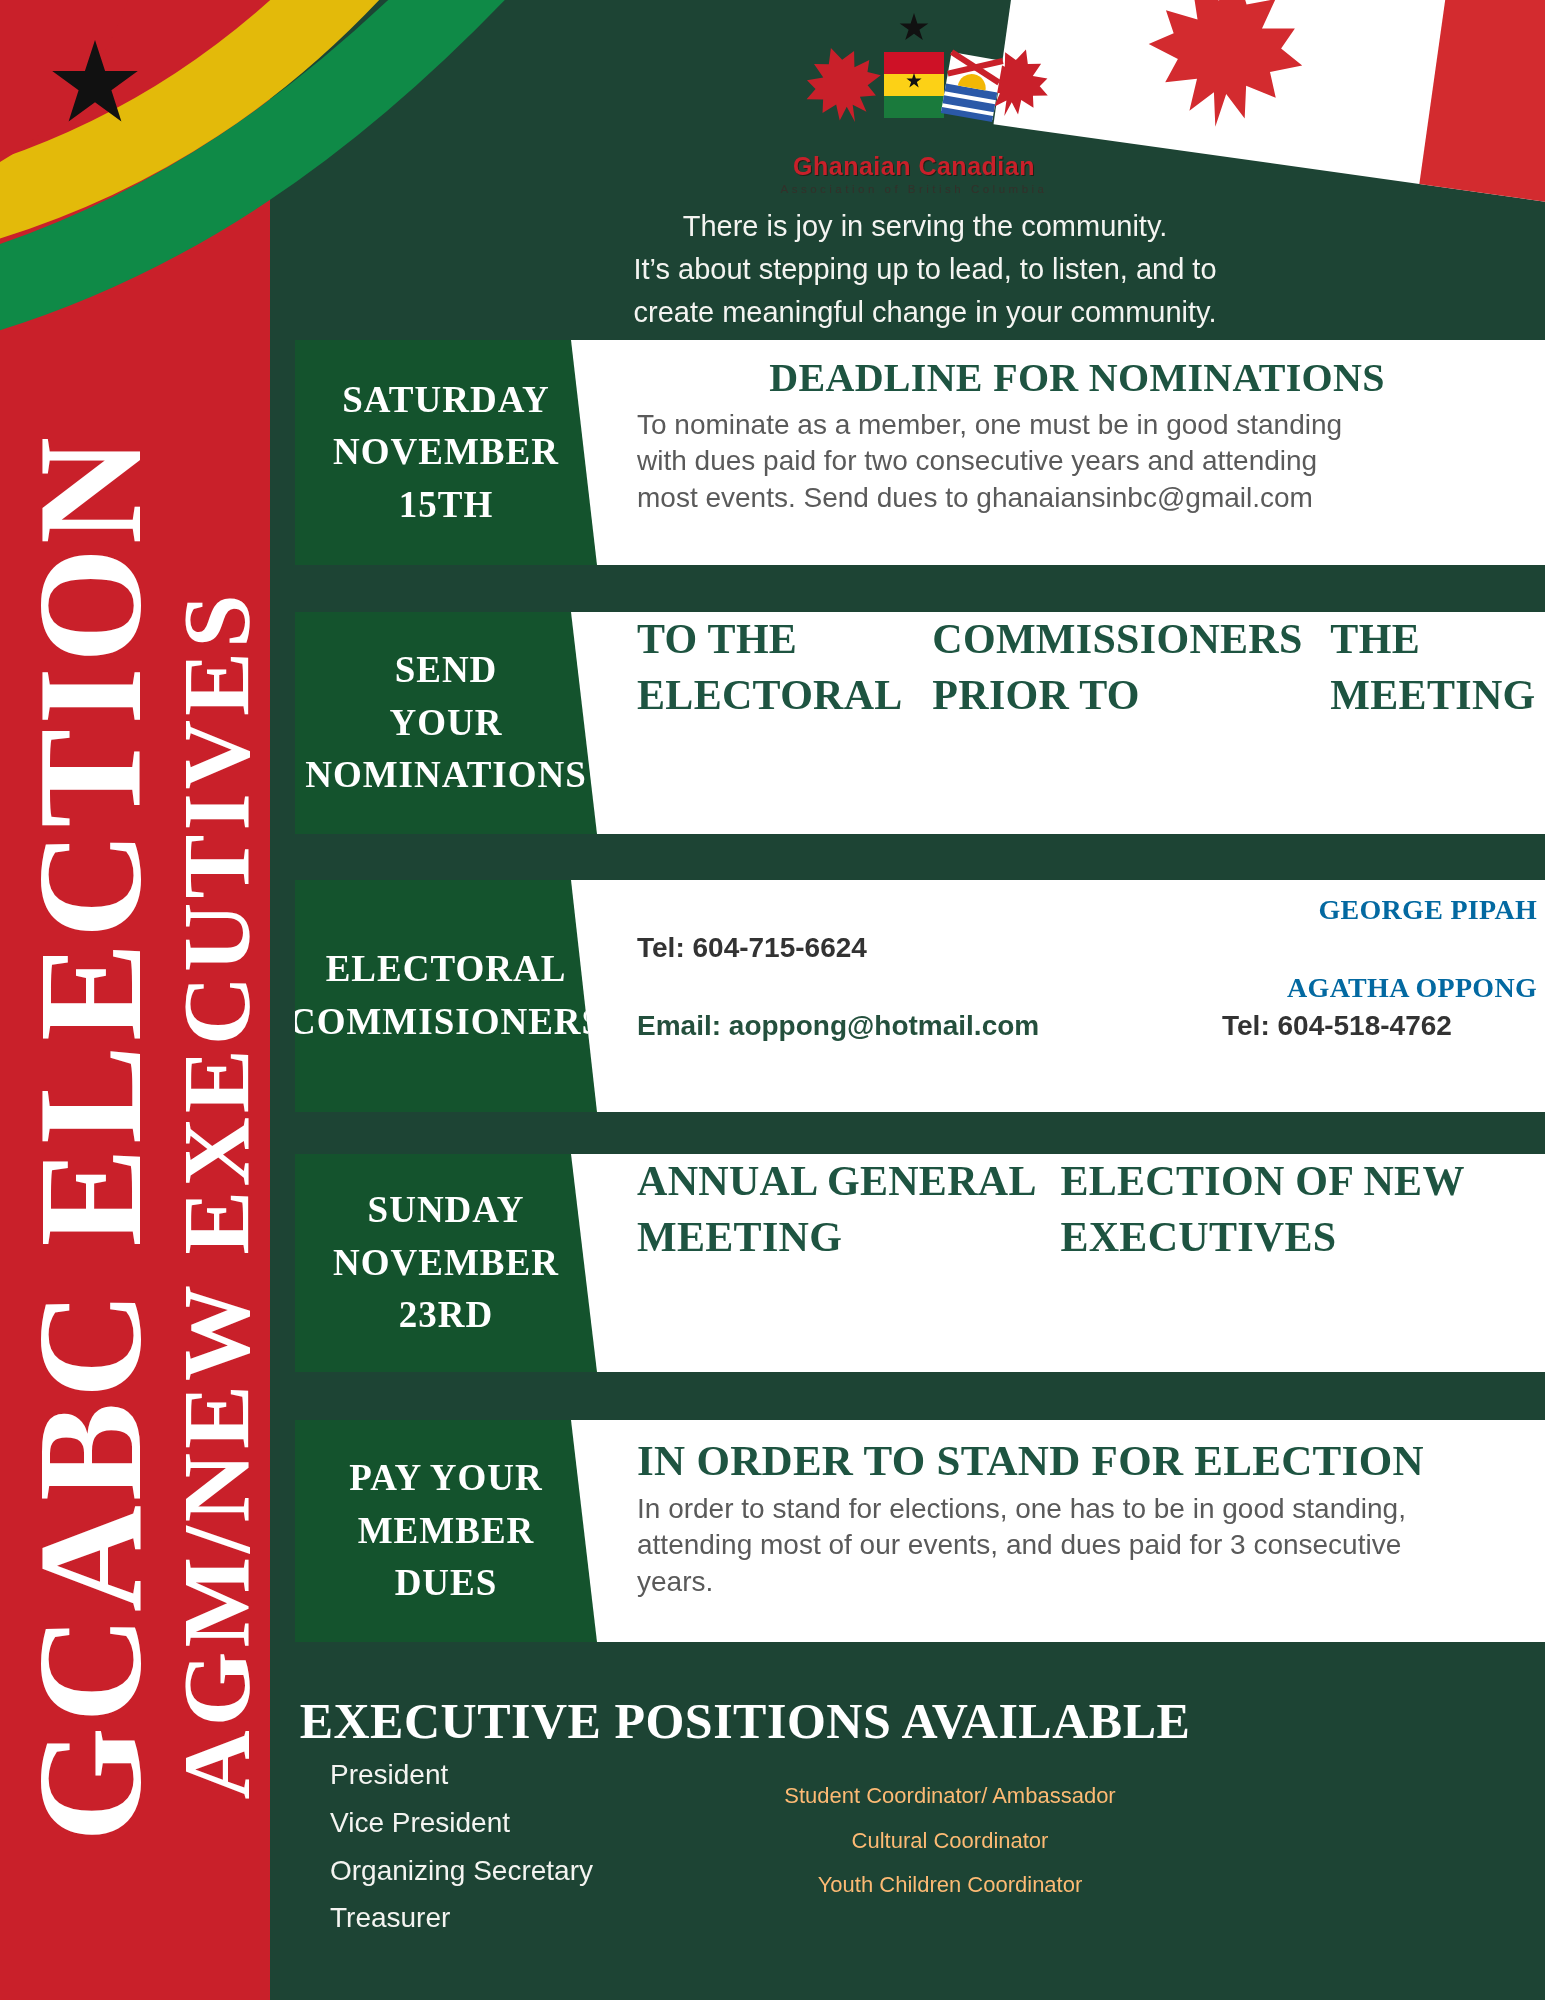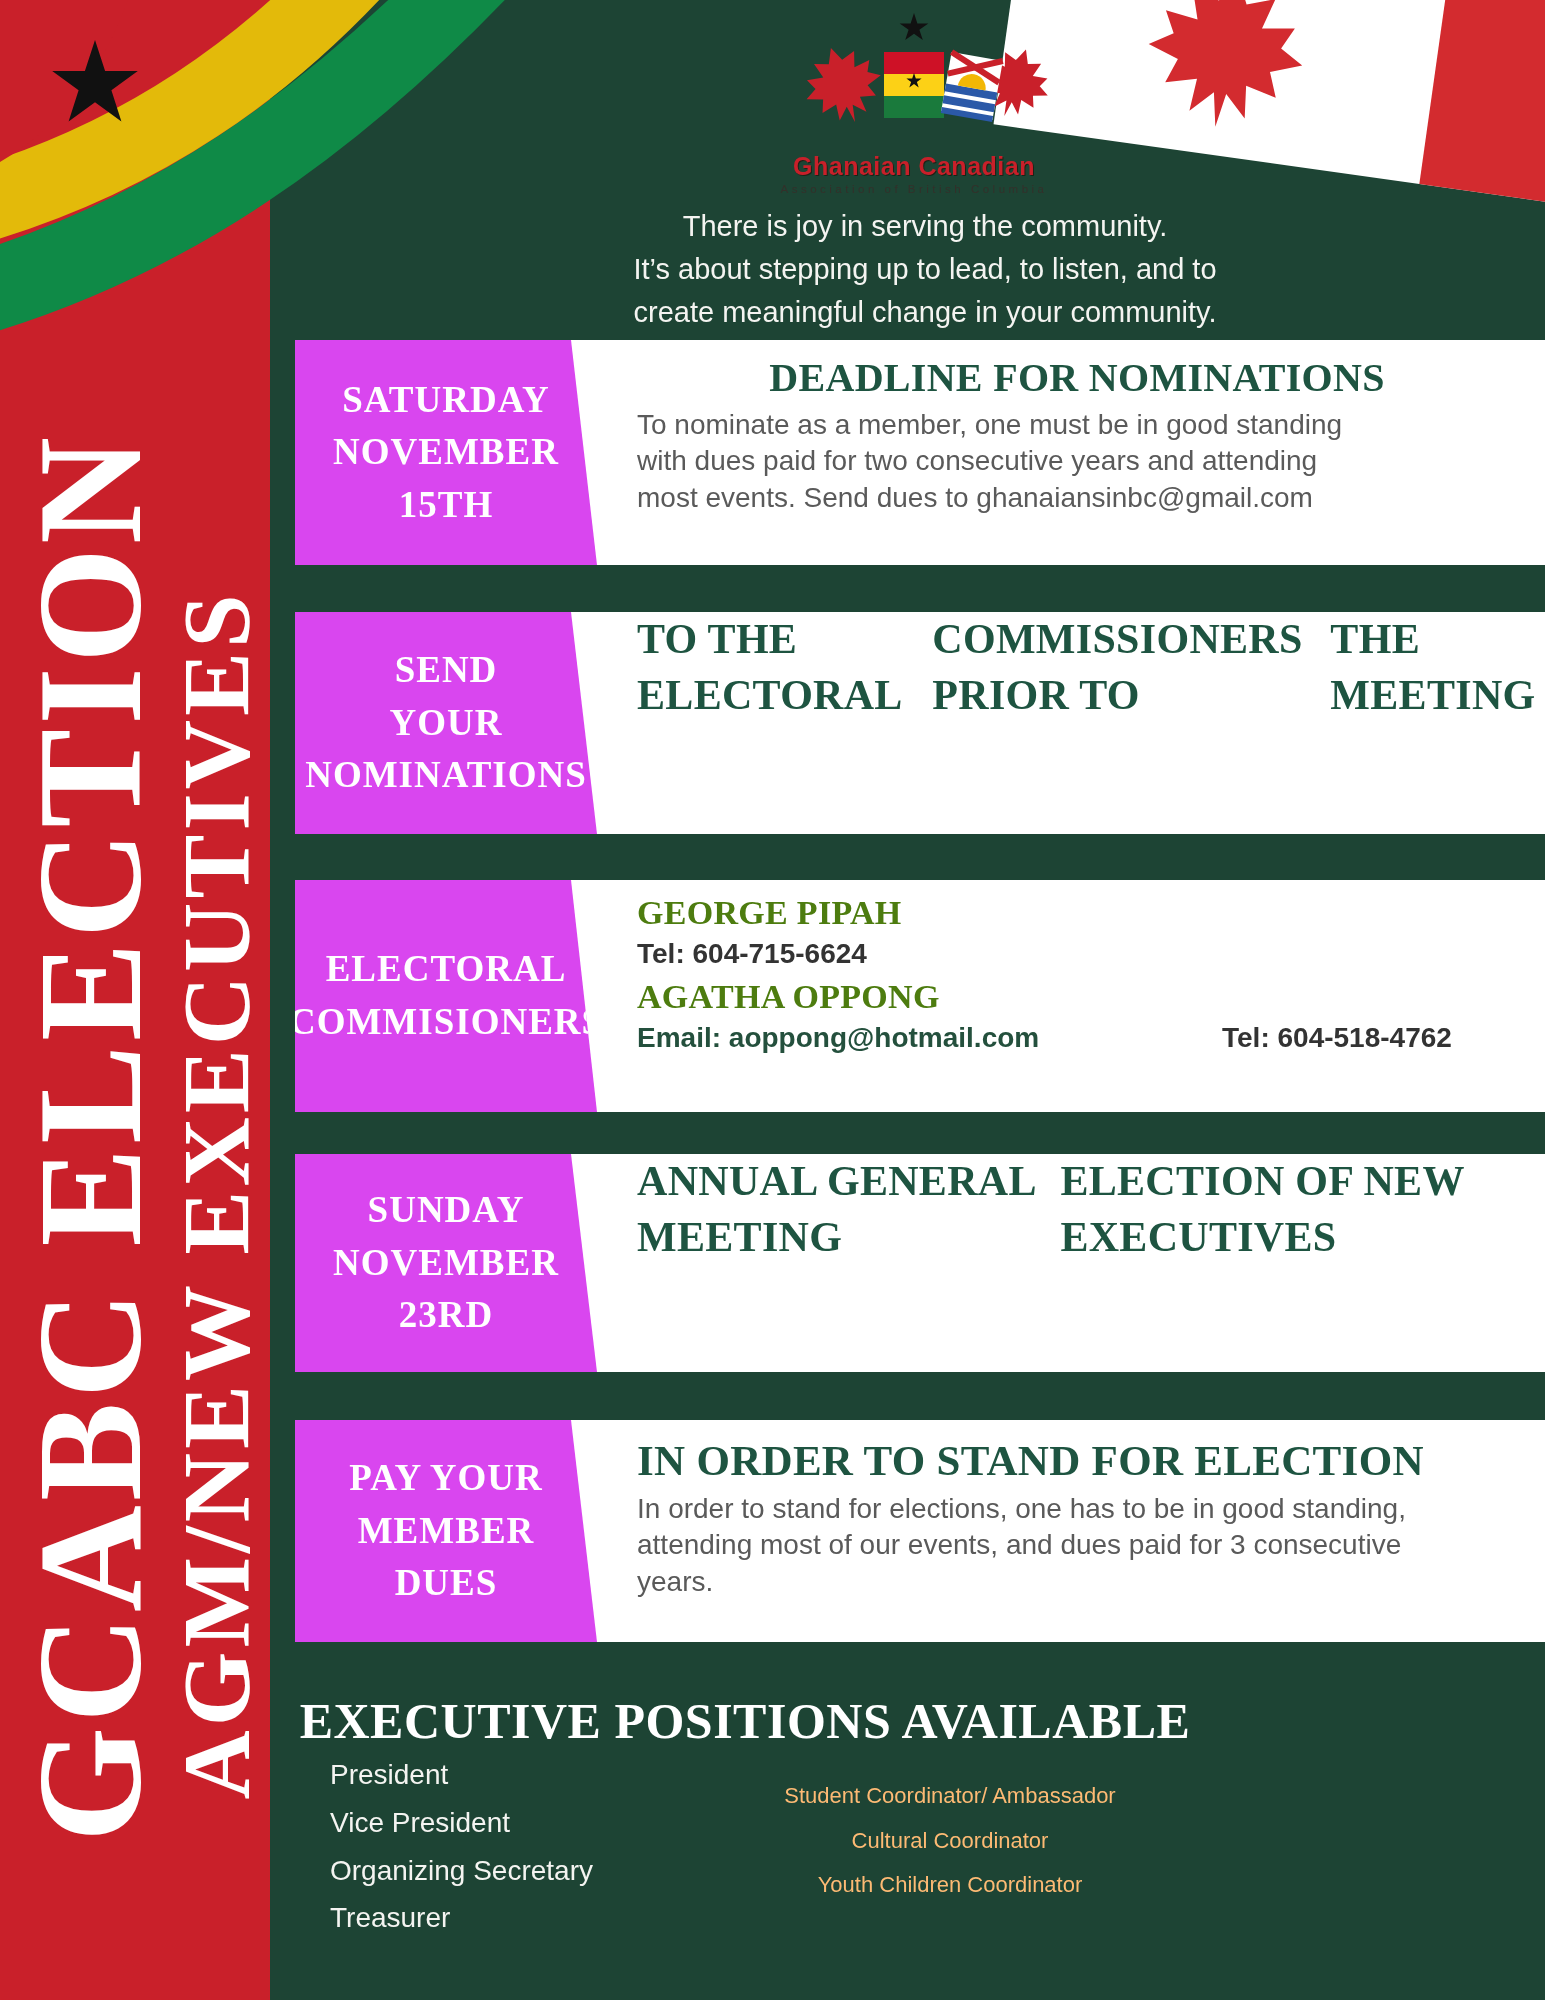--- a/index.html
+++ b/index.html
@@ -41,21 +41,21 @@
     color:#f4f4f1; font-size:29px; line-height:1.48;
   }
   
   .row { position:absolute; left:295px; right:0; background:#ffffff; }
   .row-1 { top:340px;  height:225px; }
   .row-2 { top:612px;  height:222px; }
   .row-3 { top:880px;  height:232px; }
   .row-4 { top:1154px; height:218px; }
   .row-5 { top:1420px; height:222px;text-decoration:underline; }
   .label {
-    position:absolute; left:0; top:0; bottom:0; width:302px; background:#d946ef;
+    position:absolute; left:0; top:0; bottom:0; width:302px; background:#14532d;
     clip-path:polygon(0 0, calc(100% - 26px) 0, 100% 100%, 0 100%);
     display:flex; flex-direction:column; justify-content:center; align-items:center;
     text-align:center;
   }
   .label-line {
     color:#ffffff; font-family:"Liberation Serif", serif; font-weight:700;
     font-size:37px; line-height:1.42; letter-spacing:1px;
   }
   .content { position:absolute; left:322px; top:0; right:8px; bottom:0; }
   .h-center {
@@ -69,22 +69,22 @@
   .body-text { font-size:28px; color:#5a5a5a; line-height:1.3; margin:6px 0 0 20px; }
   .body-w1 { max-width:715px; }
   .body-w5 { max-width:805px; }
   .center-col { height:100%; display:flex; flex-direction:row; justify-content:center; padding-left:20px; }
   .h-line {
     font-family:"Liberation Serif", serif; font-weight:700; color:#1e5441;
     font-size:42px; line-height:1.33; letter-spacing:0.3px;
   }
   .contacts { padding:14px 0 0 20px; }
   .contact-name {
-    font-family:"Liberation Serif", serif; font-weight:700; color:#4d7c0f;
-    font-size:34px; letter-spacing:0.3px;
+    font-family:"Liberation Serif", serif; font-weight:700; color:#0369a1;
+    font-size:28px; letter-spacing:0.3px;text-align:right;
   }
   .contact-line { display:flex; margin:6px 0 8px 0; }
   .contact-email { font-weight:700; font-size:28px; color:#24503d; width:585px; }
   .contact-tel   { font-weight:700; font-size:28px; color:#333333; }
   .contact + .contact { margin-top:8px; }
   
   .positions-heading {
     position:absolute; left:295px; top:1692px; width:900px; text-align:center;
     color:#ffffff; font-family:"Liberation Serif", serif; font-weight:700;
     font-size:50px; letter-spacing:0.5px;

